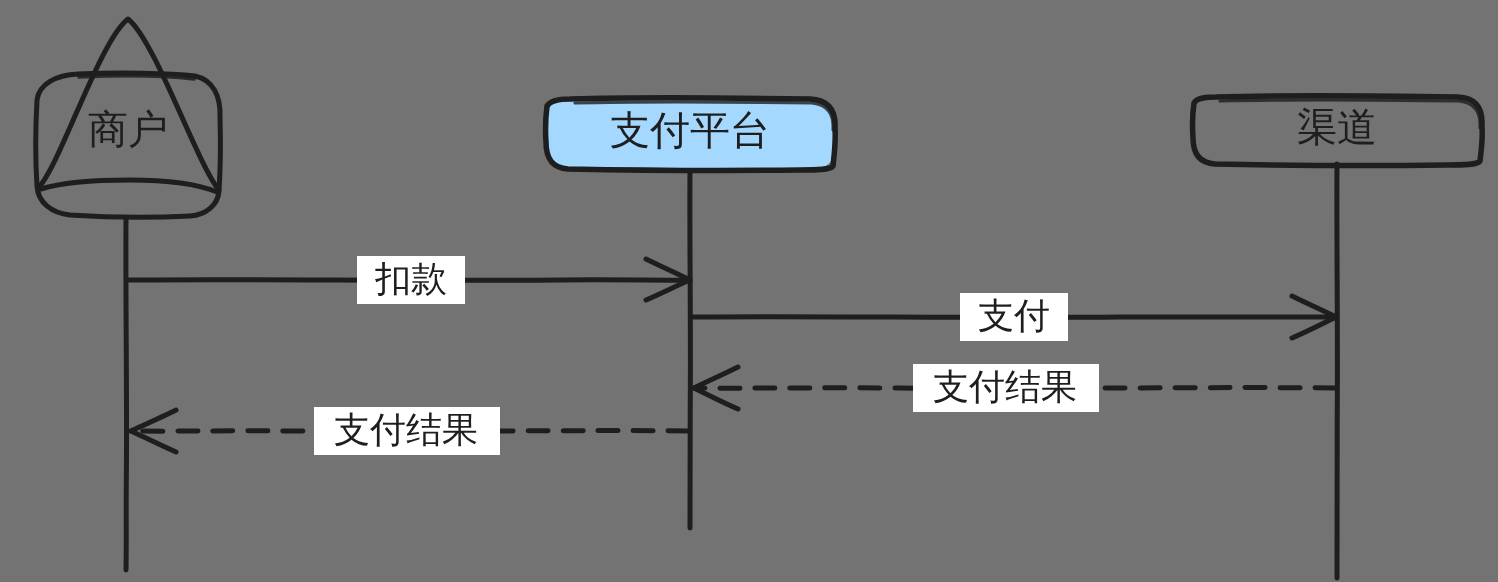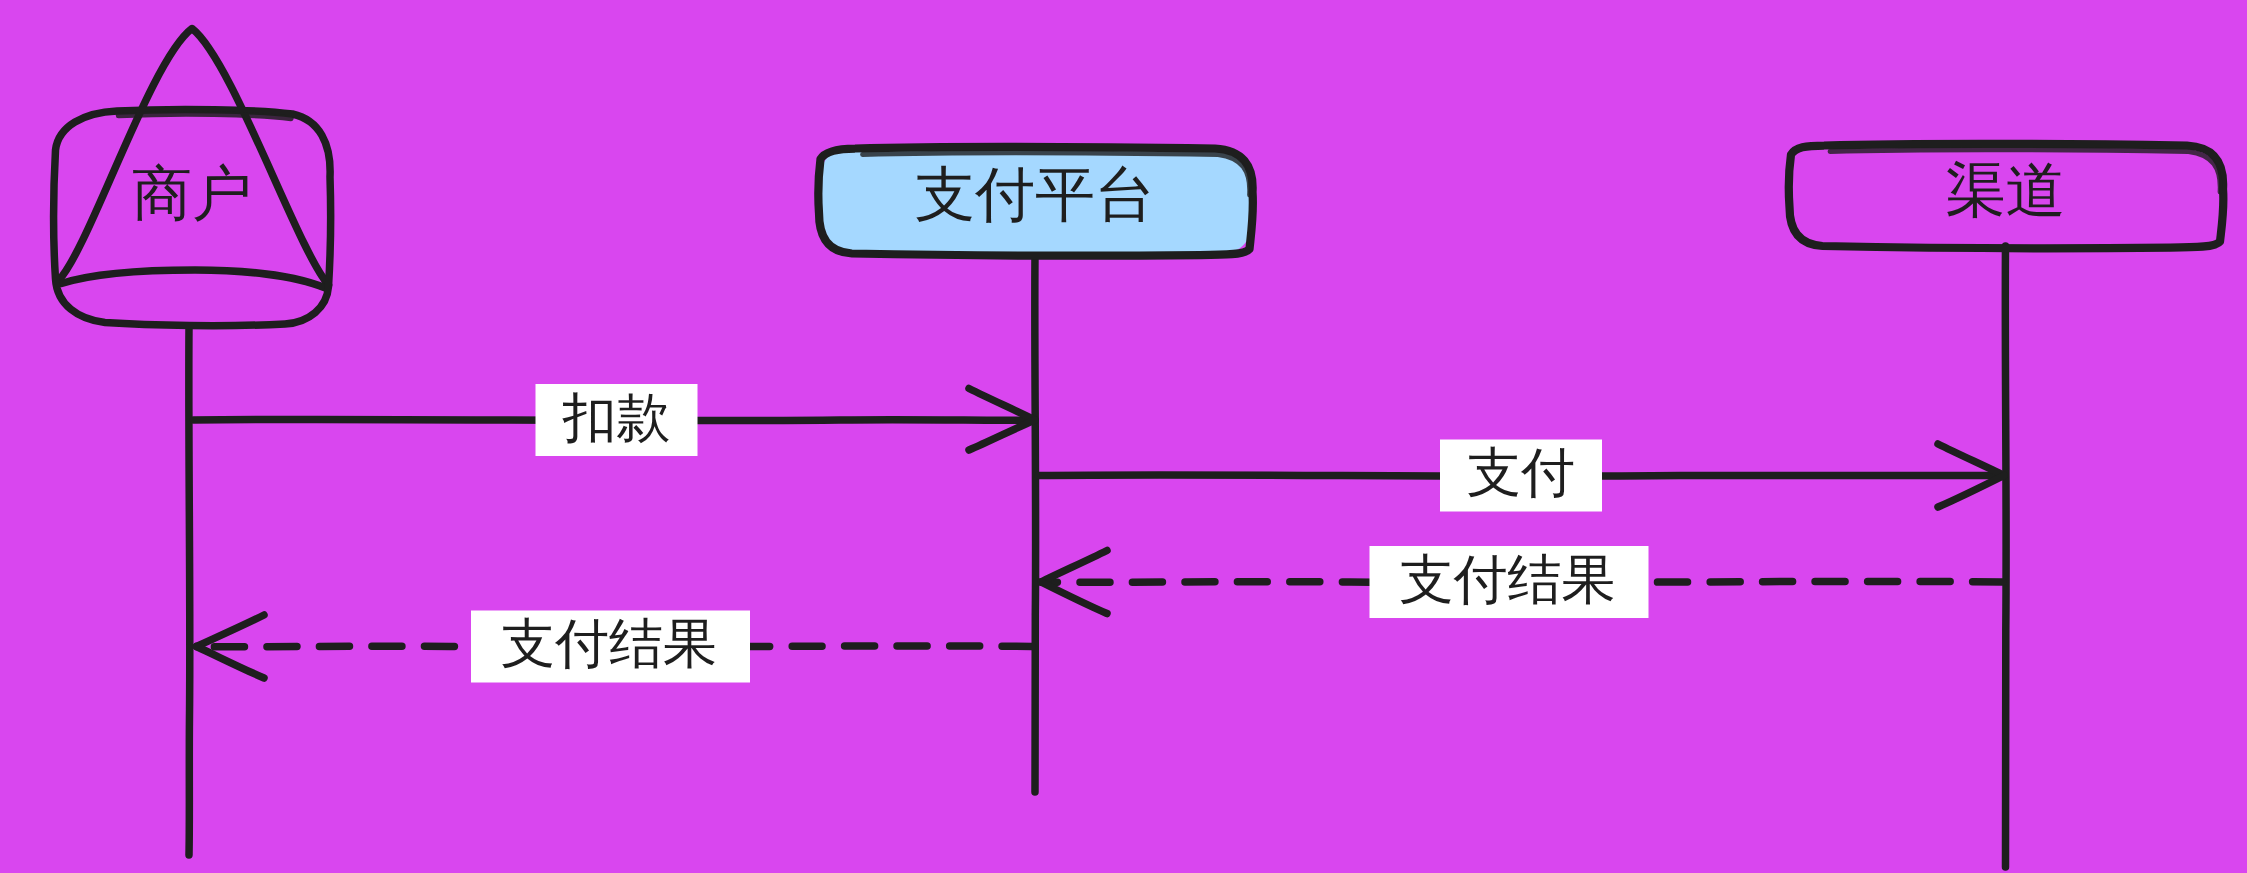--- a/index.html
+++ b/index.html
@@ -8,21 +8,21 @@
     padding: 0;
     background: #ffffff;
   }
   body {
     font-family: "Liberation Sans", "DejaVu Sans", sans-serif;
   }
   #canvas-wrap {
     position: relative;
     width: 1498px;
     height: 582px;
-    background: #d946ef;
+    background: #737373;
     overflow: hidden;
   }
   svg#diagram {
     display: block;
     width: 1498px;
     height: 582px;
   }
   .stroke {
     fill: none;
     stroke: #1e1e1e;

